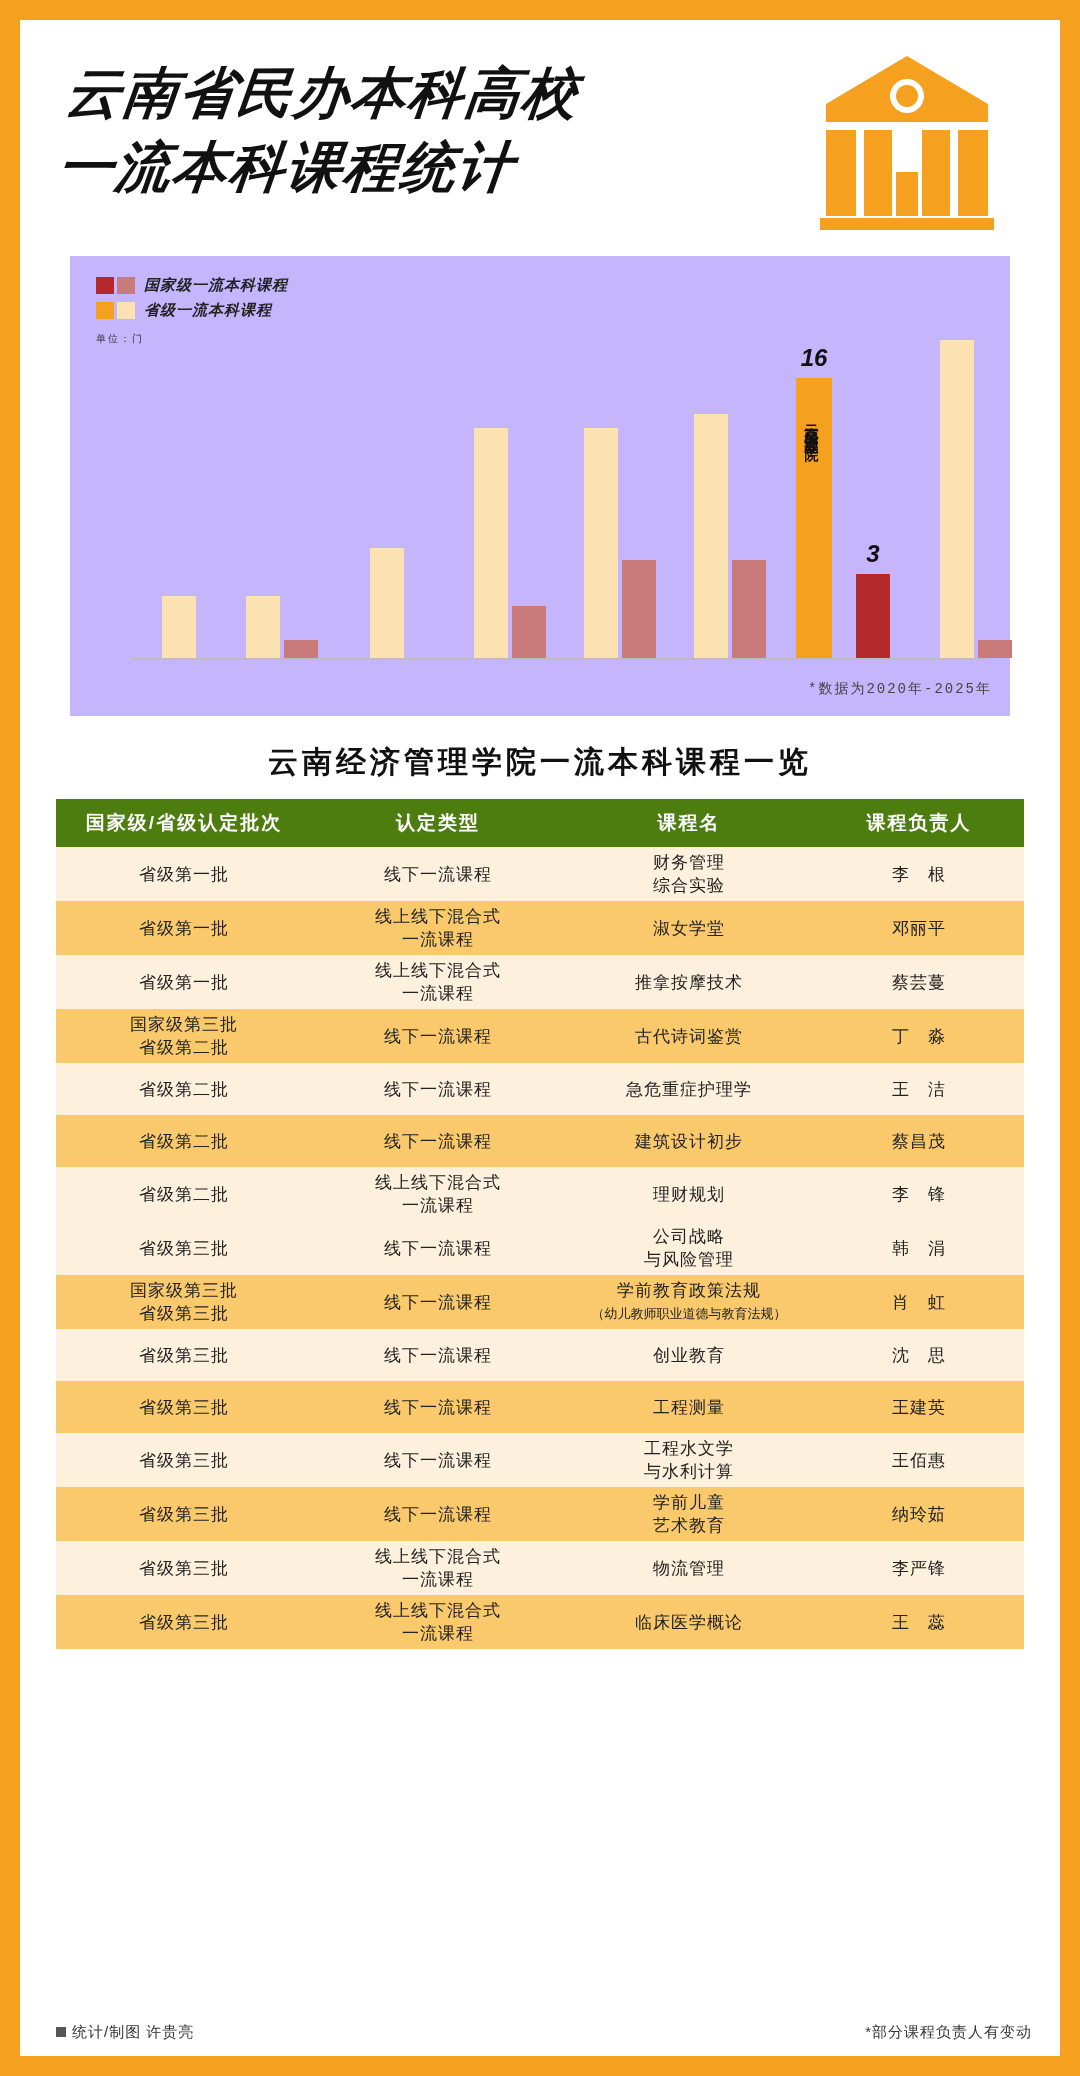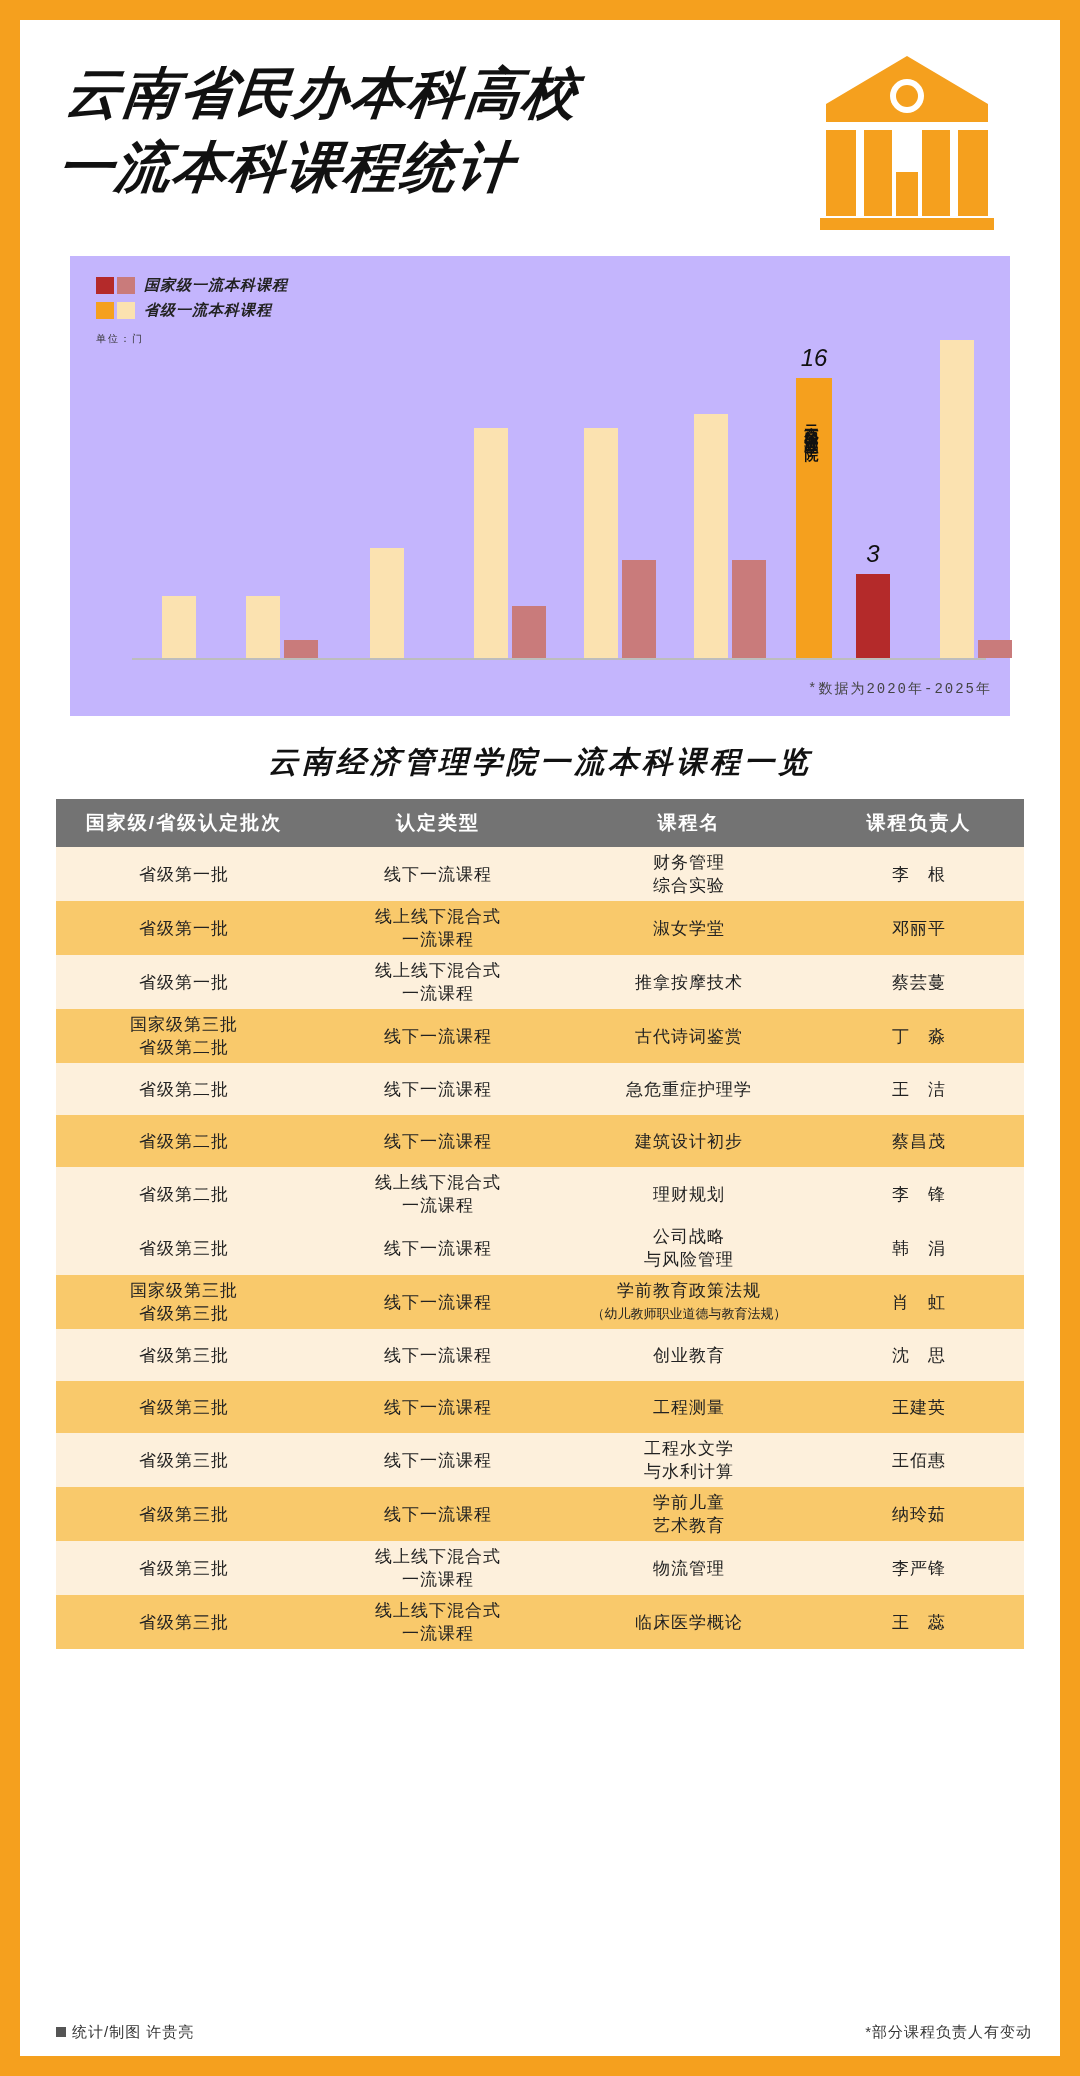--- a/index.html
+++ b/index.html
@@ -60,48 +60,48 @@
   }
   .axis{
     position:absolute;left:62px;right:24px;bottom:56px;
     height:2px;background:#BDBDBD;
   }
   .bar{
     position:absolute;bottom:0;
   }
   .barlabel{
     position:absolute;
-    font-size:24px;font-weight:normal;font-style:italic;color:#111;
+    font-size:24px;font-weight:bold;font-style:italic;color:#111;
     text-align:center;
   }
   .vlabel{
     position:absolute;
     writing-mode:vertical-rl;
     font-size:14px;font-weight:bold;color:#111;
     letter-spacing:3px;
     line-height:17px;
   }
   .footnote{
     position:absolute;right:18px;bottom:18px;
     font-size:14px;color:#444;letter-spacing:2px;font-family:Liberation Mono, monospace;
   }
   
   .table-title{
     text-align:center;
-    font-size:30px;font-weight:bold;font-style:italic;
+    font-size:30px;font-weight:bold;
     letter-spacing:4px;color:#111;
     margin:26px 0 16px 0;
   }
   table{
     border-collapse:collapse;
     width:968px;margin:0 36px;
     table-layout:fixed;
   }
   thead th{
-    background:#737373;
+    background:#4d7c0f;
     color:#FFFFFF;
     font-size:19px;font-weight:bold;
     letter-spacing:2px;
     height:46px;
     text-align:center;
   }
   tbody td{
     font-size:17px;color:#222;
     text-align:center;
     height:44px;

